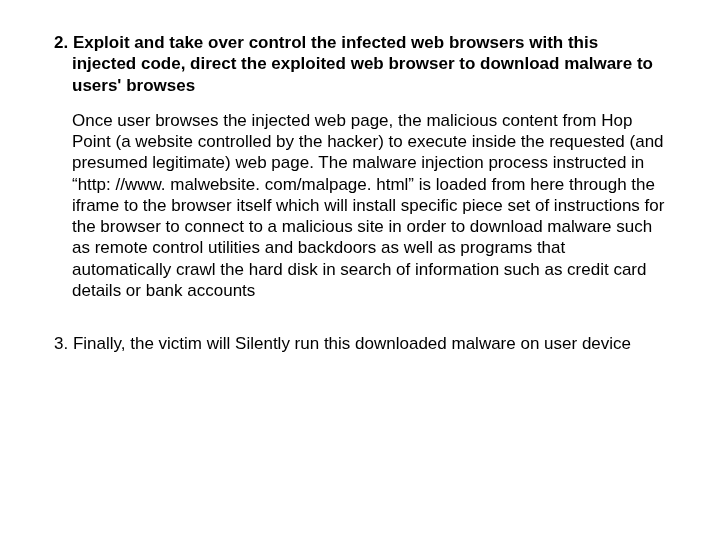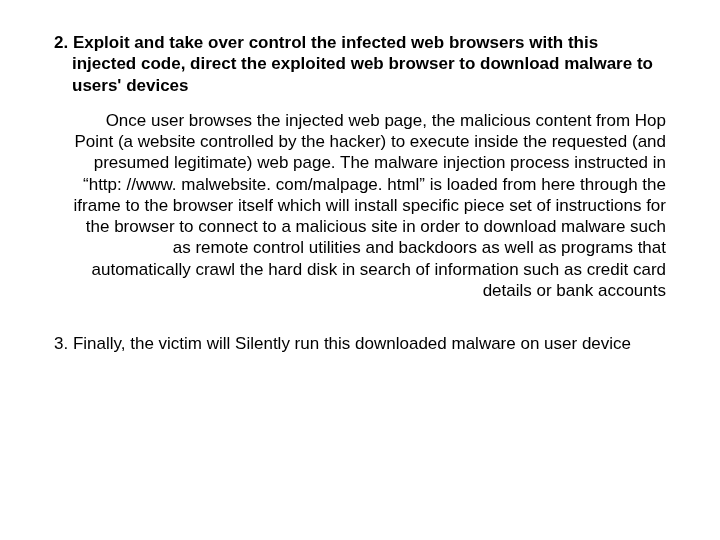--- a/index.html
+++ b/index.html
@@ -30,39 +30,38 @@
   }
   .heading-block {
     padding-left: 18px;
     text-indent: -18px;
   }
   .body {
     font-size: 17px;
     line-height: 1.25;
     margin-top: 14px;
     padding-left: 18px;
-    text-align: right;
   }
   .heading3 {
     font-weight: normal;
     font-size: 17px;
     line-height: 1.25;
     padding-left: 18px;
     text-indent: -18px;
   }
 </style>
 </head>
 <body>
 
 <div class="page">
 
   <div class="item">
     <div class="heading heading-block">
       <span class="num">2.</span>
-      <span>Exploit and take over control the infected web browsers with this injected code, direct the exploited web browser to download malware to users' devices</span>
+      <span>Exploit and take over control the infected web browsers with this injected code, direct the exploited web browser to download malware to users' browses</span>
     </div>
     <div class="body">Once user browses the injected web page, the malicious content from Hop Point (a website controlled by the hacker) to execute inside the requested (and presumed legitimate) web page. The malware injection process instructed in “http: //www. malwebsite. com/malpage. html” is loaded from here through the iframe to the  browser itself which  will install specific piece set of instructions for the browser to connect to a malicious site in order to download malware such as remote control utilities and backdoors as well as programs that automatically crawl the hard disk in search of information such as credit card details or bank accounts</div>
   </div>
 
   <div class="item">
     <div class="heading3">
       <span class="num">3.</span>
       <span>Finally, the victim will Silently run this downloaded malware on user device</span>
     </div>
   </div>

